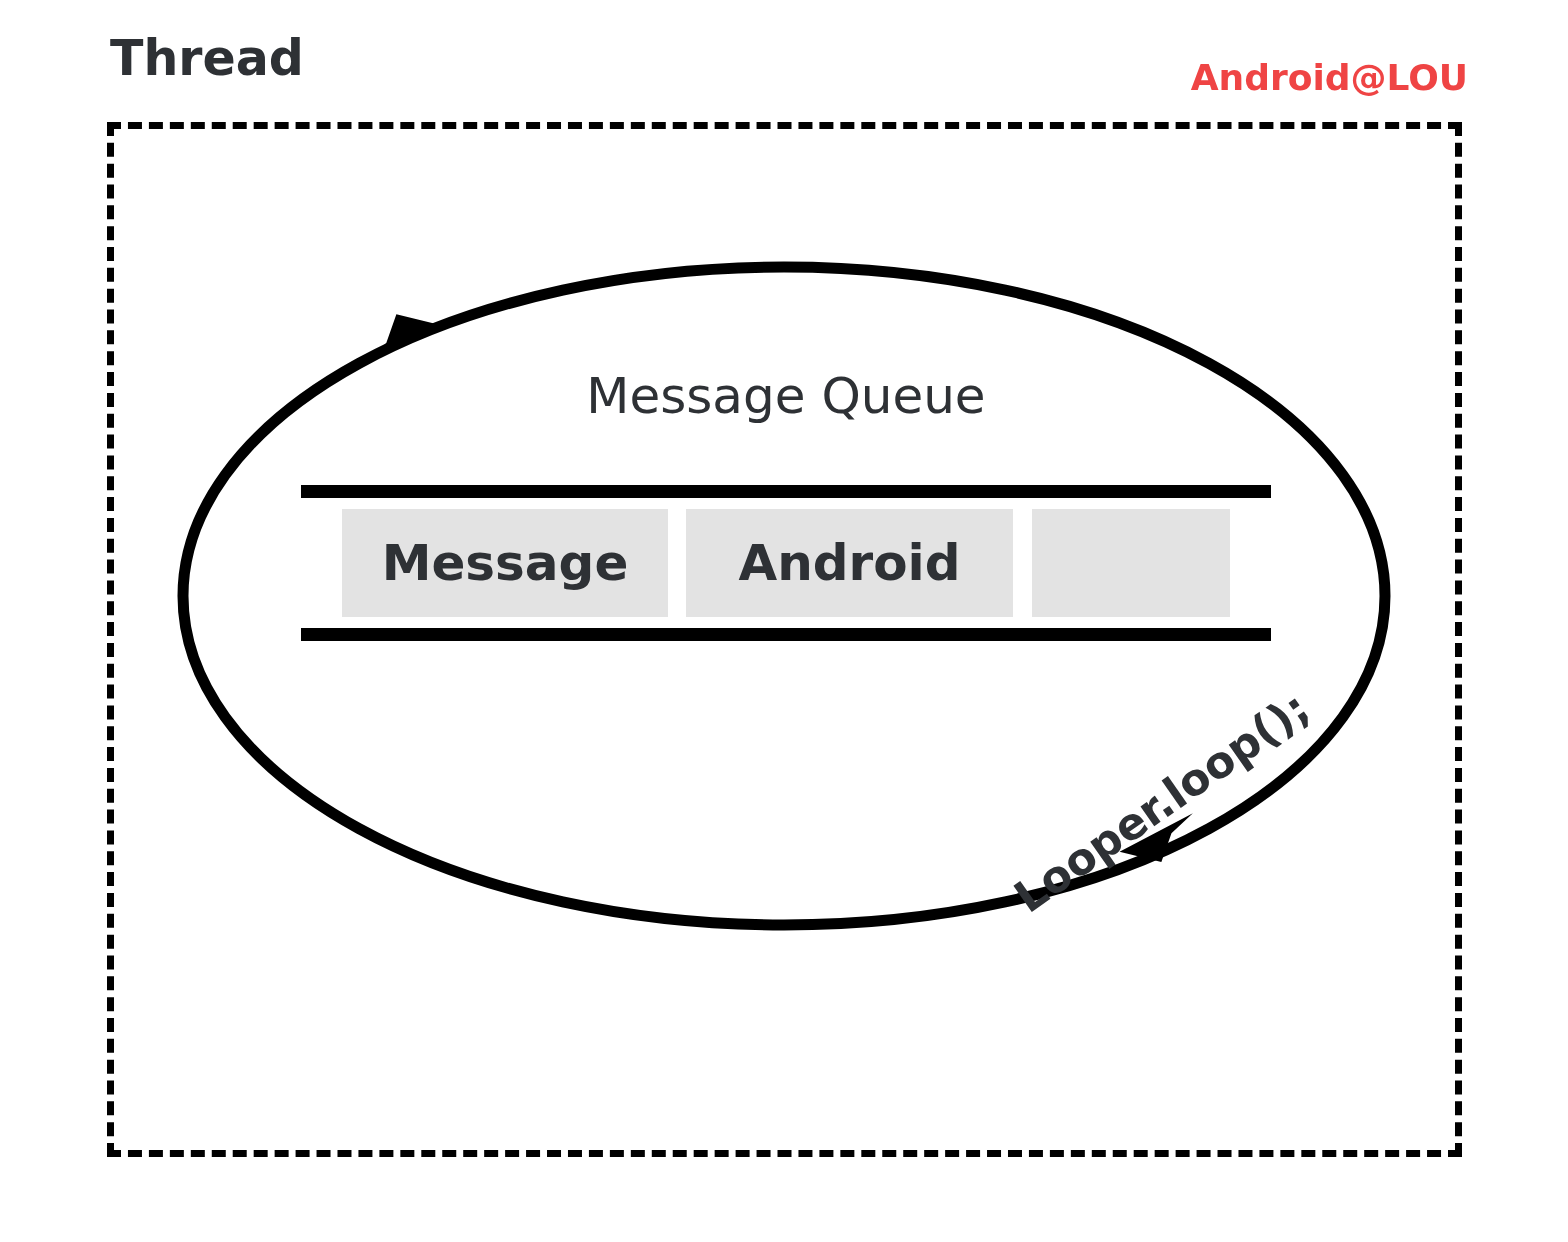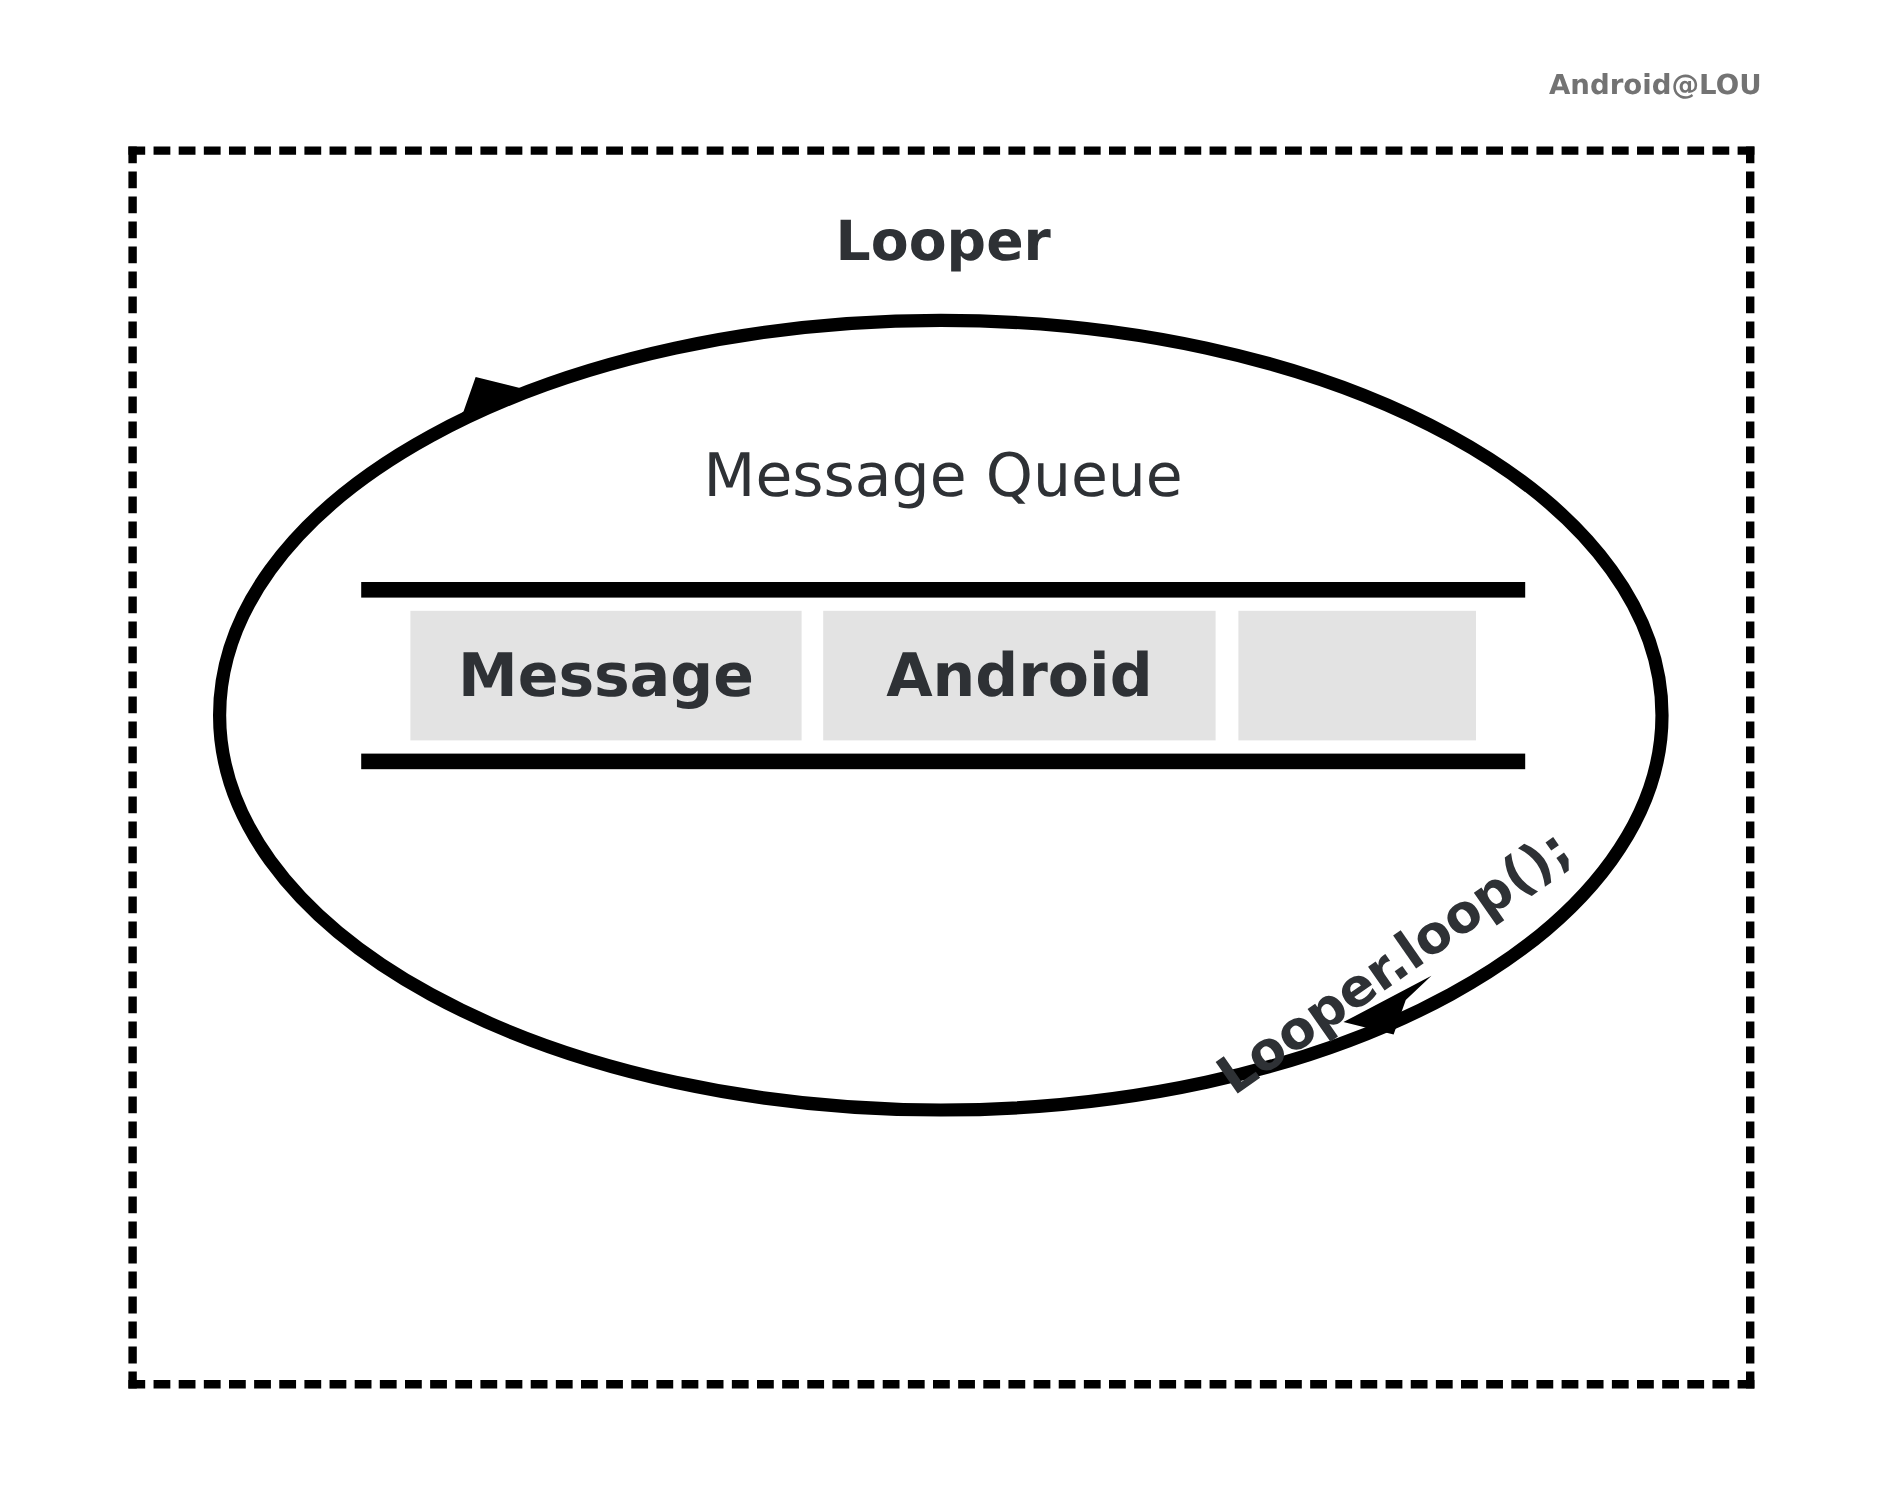--- a/index.html
+++ b/index.html
@@ -25,23 +25,23 @@
     font-weight: 700;
     color: #2e3135;
     letter-spacing: 0px;
     line-height: 1;
     white-space: nowrap;
   }
   #watermark {
     position: absolute;
     right: 100px;
     top: 60px;
-    font-size: 23px;
+    font-size: 36px;
     font-weight: 700;
-    color: #737373;
+    color: #ef4444;
     line-height: 1;
     white-space: nowrap;
   }
 
   
   #thread-box {
     position: absolute;
     left: 107px;
     top: 122px;
     width: 1355px;
@@ -140,36 +140,34 @@
     white-space: nowrap;
     transform: rotate(-35deg);
     transform-origin: 0 50%;
   }
 </style>
 </head>
 <body>
 
 <div id="canvas">
 
+  <div id="thread-title">Thread</div>
 
   <div id="watermark">Android@LOU</div>
 
   <div id="thread-box"></div>
 
   <svg id="looper-svg" viewBox="0 0 1568 1242" xmlns="http://www.w3.org/2000/svg">
     <ellipse cx="784" cy="596" rx="601" ry="329" fill="none" stroke="#000000" stroke-width="11"></ellipse>
 
     <polygon points="362,358 440,330 400,314 386,341" transform="rotate(-8 400 340)" fill="#000000"></polygon>
 
     <polygon points="1196,818 1118,846 1158,862 1172,835" transform="rotate(-8 1160 838)" fill="#000000"></polygon>
   </svg>
 
-  <div id="looper-label">
-    <span class="inner">Looper</span>
-  </div>
 
   <div id="mq-label">
     <span class="inner">Message Queue</span>
   </div>
 
   <div id="rail-top" class="rail"></div>
   <div id="rail-bottom" class="rail"></div>
 
   <div id="queue-slots">
     <div id="slot-0" class="queue-slot">

